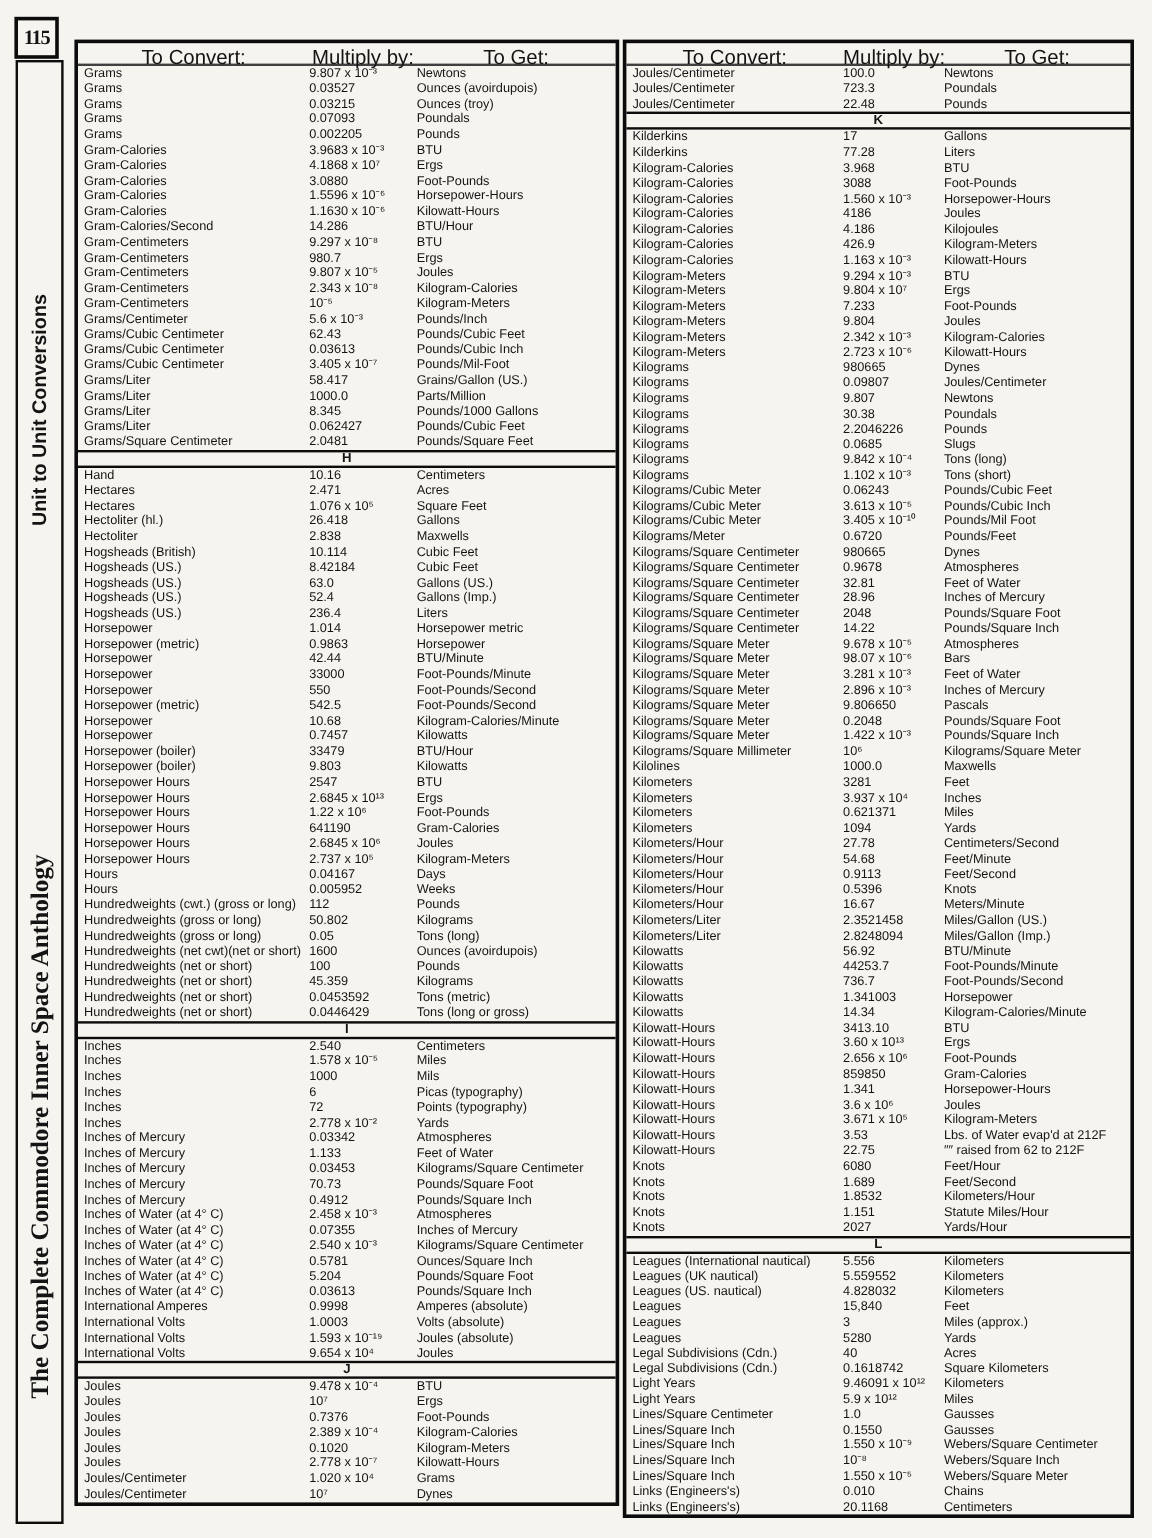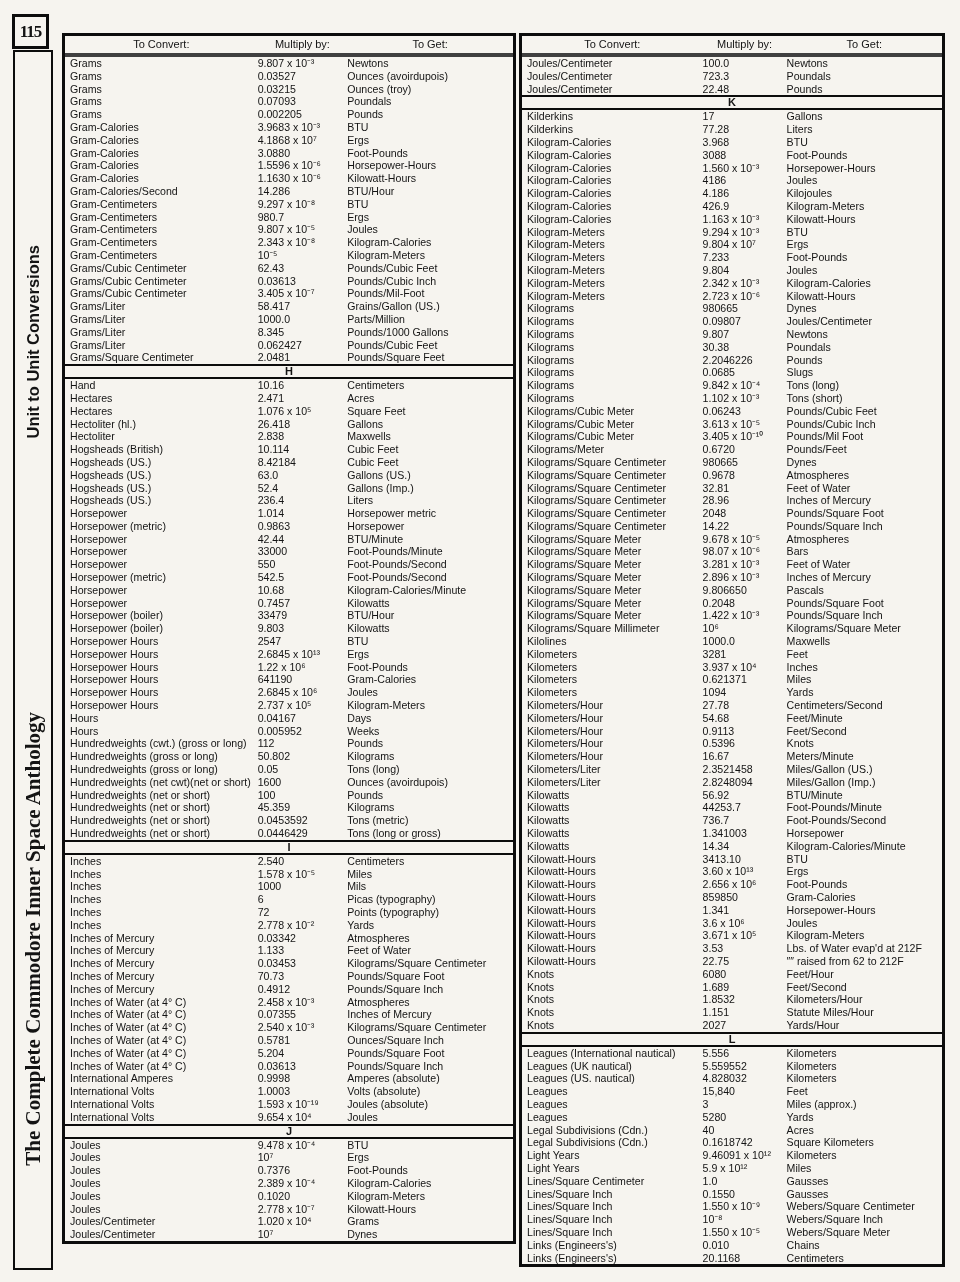--- a/index.html
+++ b/index.html
@@ -15,21 +15,21 @@
   .vtext{writing-mode:vertical-rl;transform:rotate(180deg);white-space:nowrap;}
   .vwrap.conv{top:160px;height:260px;}
   .vtext.conv{font-family:"Liberation Sans",sans-serif;font-weight:bold;font-size:16.5px;}
   .vwrap.book{top:558px;height:658px;}
   .vtext.book{font-family:"Liberation Serif",serif;font-weight:bold;font-size:21px;}
 
   
   .table{position:absolute;top:33px;border:3px solid #0c0c0c;background:#f6f4ef;}
   .table.left{left:62px;width:448px;}
   .table.right{left:519px;width:420px;}
-  .thead{position:relative;height:17px;border-bottom:4px solid #404040;font-size:11px;}
+  .thead{position:relative;height:17px;border-bottom:2px solid #404040;font-size:17px;}
   .h{position:absolute;top:2px;text-align:center;white-space:nowrap;}
   .hc1{left:0;width:43%;}
   .hc2{left:43%;width:20%;}
   .hc3{left:63%;width:37%;}
   .row{position:relative;height:12.8px;font-size:10.6px;line-height:12.8px;white-space:nowrap;}
   .c{position:absolute;top:0;white-space:nowrap;}
   .c1{left:5px;}
   .c2{left:43%;}
   .c3{left:63%;}
   .section{height:11px;line-height:10px;border-top:2px solid #0c0c0c;border-bottom:2px solid #0c0c0c;
@@ -133,20 +133,25 @@
         <span class="c c1">Gram-Centimeters</span>
         <span class="c c2">2.343 x 10⁻⁸</span>
         <span class="c c3">Kilogram-Calories</span>
       </div>
       <div class="row">
         <span class="c c1">Gram-Centimeters</span>
         <span class="c c2">10⁻⁵</span>
         <span class="c c3">Kilogram-Meters</span>
       </div>
       <div class="row">
+        <span class="c c1">Grams/Centimeter</span>
+        <span class="c c2">5.6 x 10⁻³</span>
+        <span class="c c3">Pounds/Inch</span>
+      </div>
+      <div class="row">
         <span class="c c1">Grams/Cubic Centimeter</span>
         <span class="c c2">62.43</span>
         <span class="c c3">Pounds/Cubic Feet</span>
       </div>
       <div class="row">
         <span class="c c1">Grams/Cubic Centimeter</span>
         <span class="c c2">0.03613</span>
         <span class="c c3">Pounds/Cubic Inch</span>
       </div>
       <div class="row">

